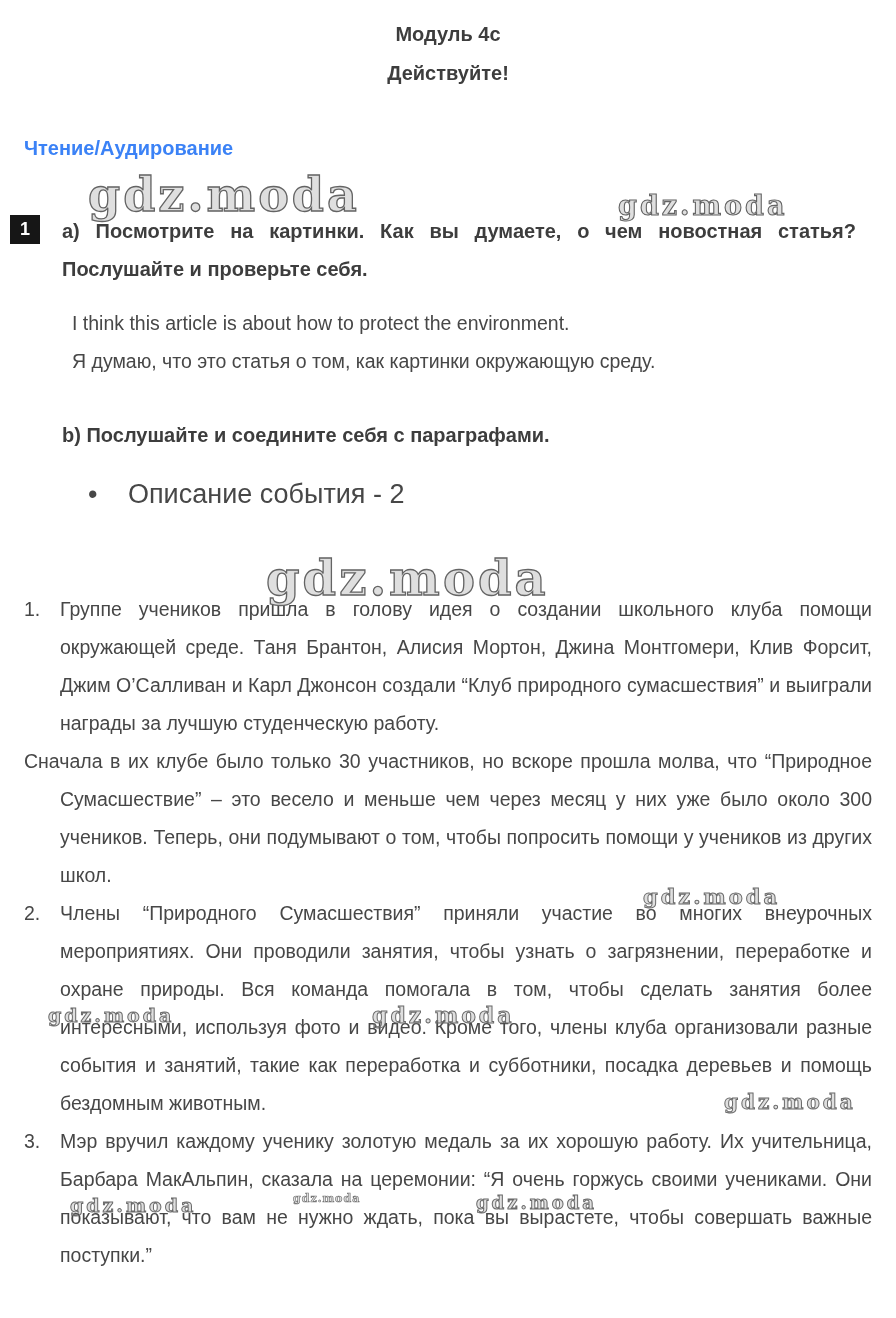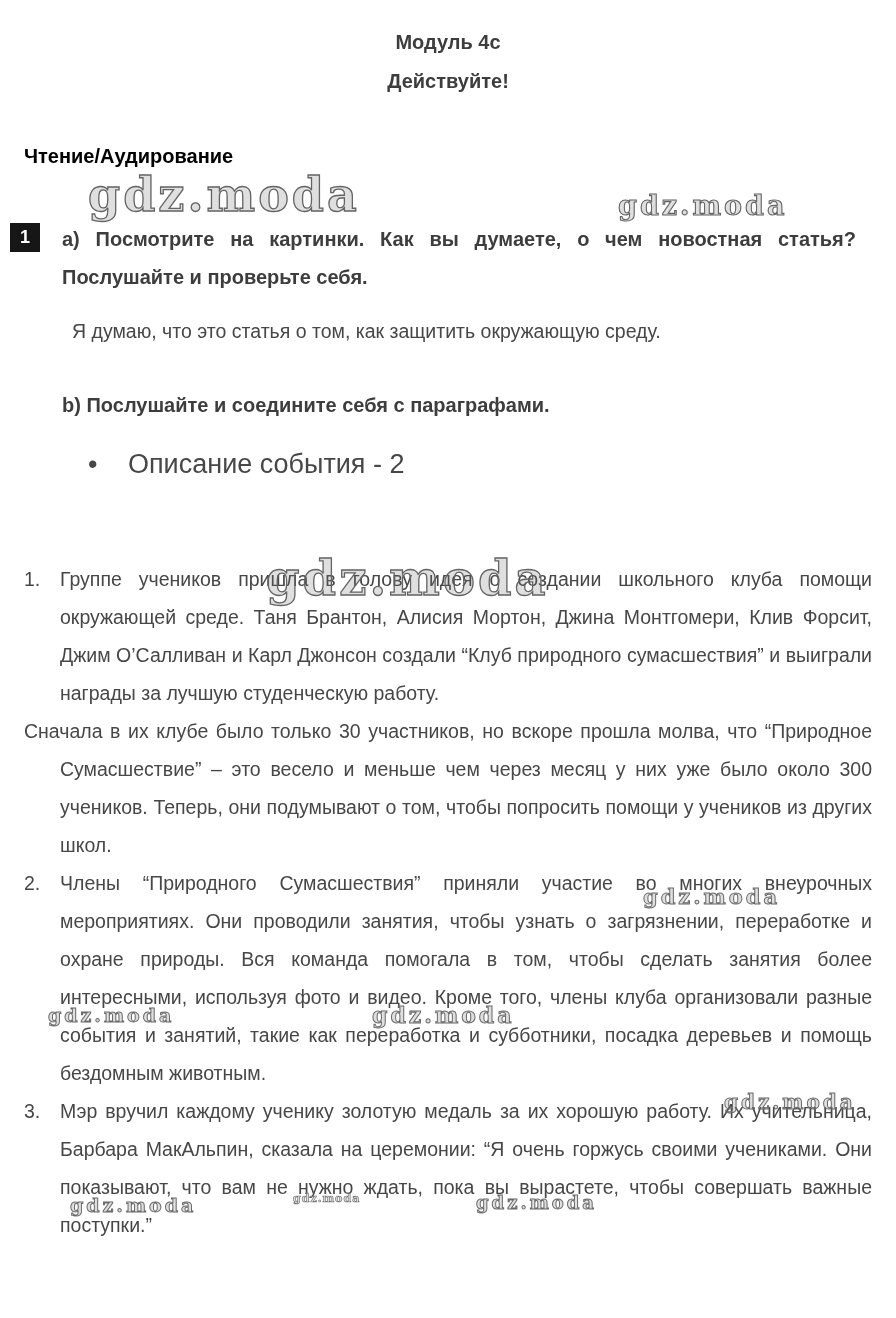--- a/index.html
+++ b/index.html
@@ -7,24 +7,24 @@
     width:896px; height:1318px;
     background:#ffffff;
     font-family:"Liberation Sans", sans-serif;
     color:#424242;
     position:relative;
     overflow:hidden;
   }
   .page { padding:0 24px; position:relative; }
 
   .doc-title { text-align:center; font-weight:700; font-size:20px; color:#3d3d3d; }
-  .doc-title .line1 { padding-top:30px; line-height:24px; }
+  .doc-title .line1 { padding-top:22px; line-height:24px; }
   .doc-title .line2 { margin-top:15px; line-height:24px; }
 
-  .section-heading { margin-top:52px; font-weight:700; font-size:20px; color:#000000; }
+  .section-heading { margin-top:52px; font-weight:700; font-size:20px; color:#3b82f6; }
 
   .exercise { margin-top:52px; margin-left:22px; position:relative; }
   .badge {
     position:absolute; left:-36px; top:3px;
     width:30px; height:29px;
     background:#161616; color:#ffffff;
     font-weight:700; font-size:18px;
     display:flex; align-items:center; justify-content:center;
   }
   .task {
@@ -77,21 +77,22 @@
   </div>
 
   <div class="section-heading">Чтение/Аудирование</div>
 
   <div class="exercise">
     <div class="badge">1</div>
 
     <p class="task">а) Посмотрите на картинки. Как вы думаете, о чем новостная статья? Послушайте и проверьте себя.</p>
 
     <div class="answers">
-      <p>Я думаю, что это статья о том, как защитить окружающую среду.</p>
+      <p>I think this article is about how to protect the environment.</p>
+      <p>Я думаю, что это статья о том, как картинки окружающую среду.</p>
     </div>
 
     <p class="task task-b">b) Послушайте и соедините себя с параграфами.</p>
 
     <ul class="bullets">
       <li>Описание события - 2</li>
     </ul>
   </div>
 
   <div class="article">

